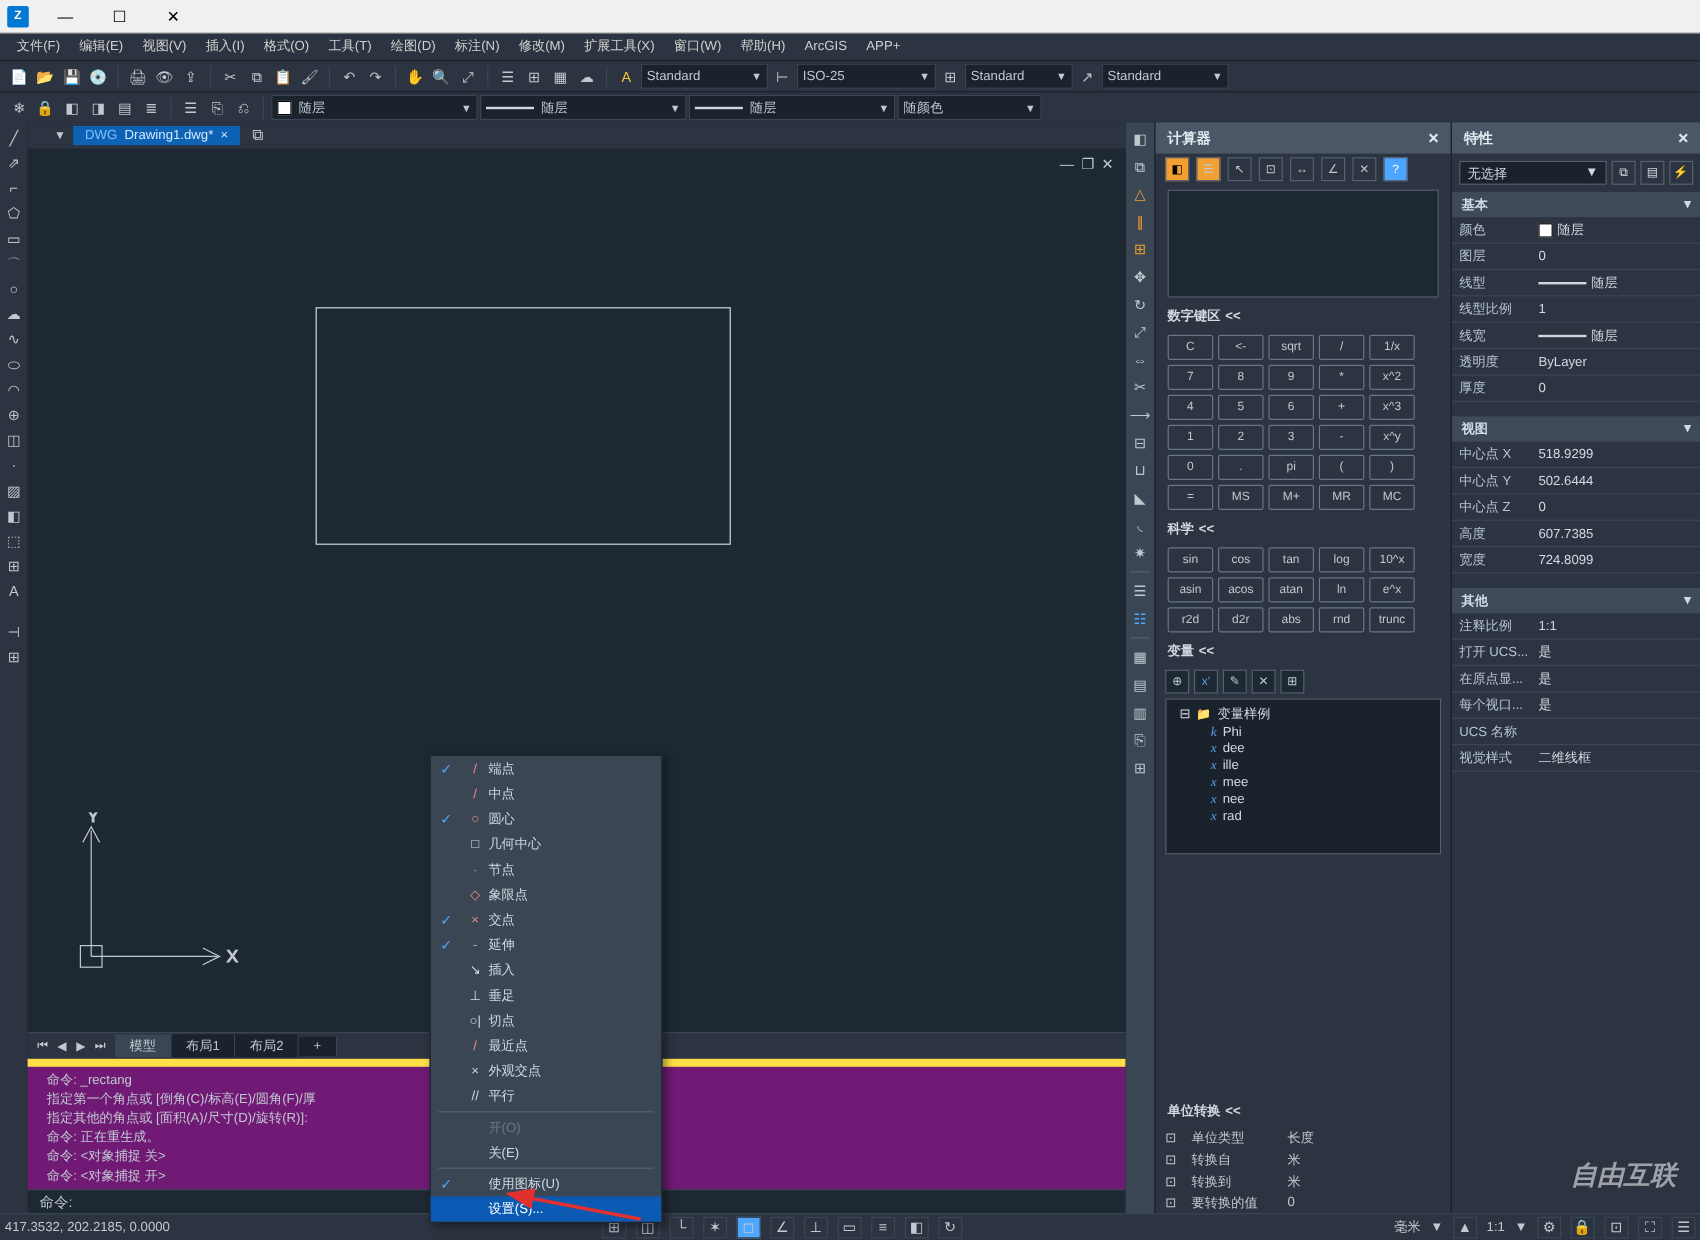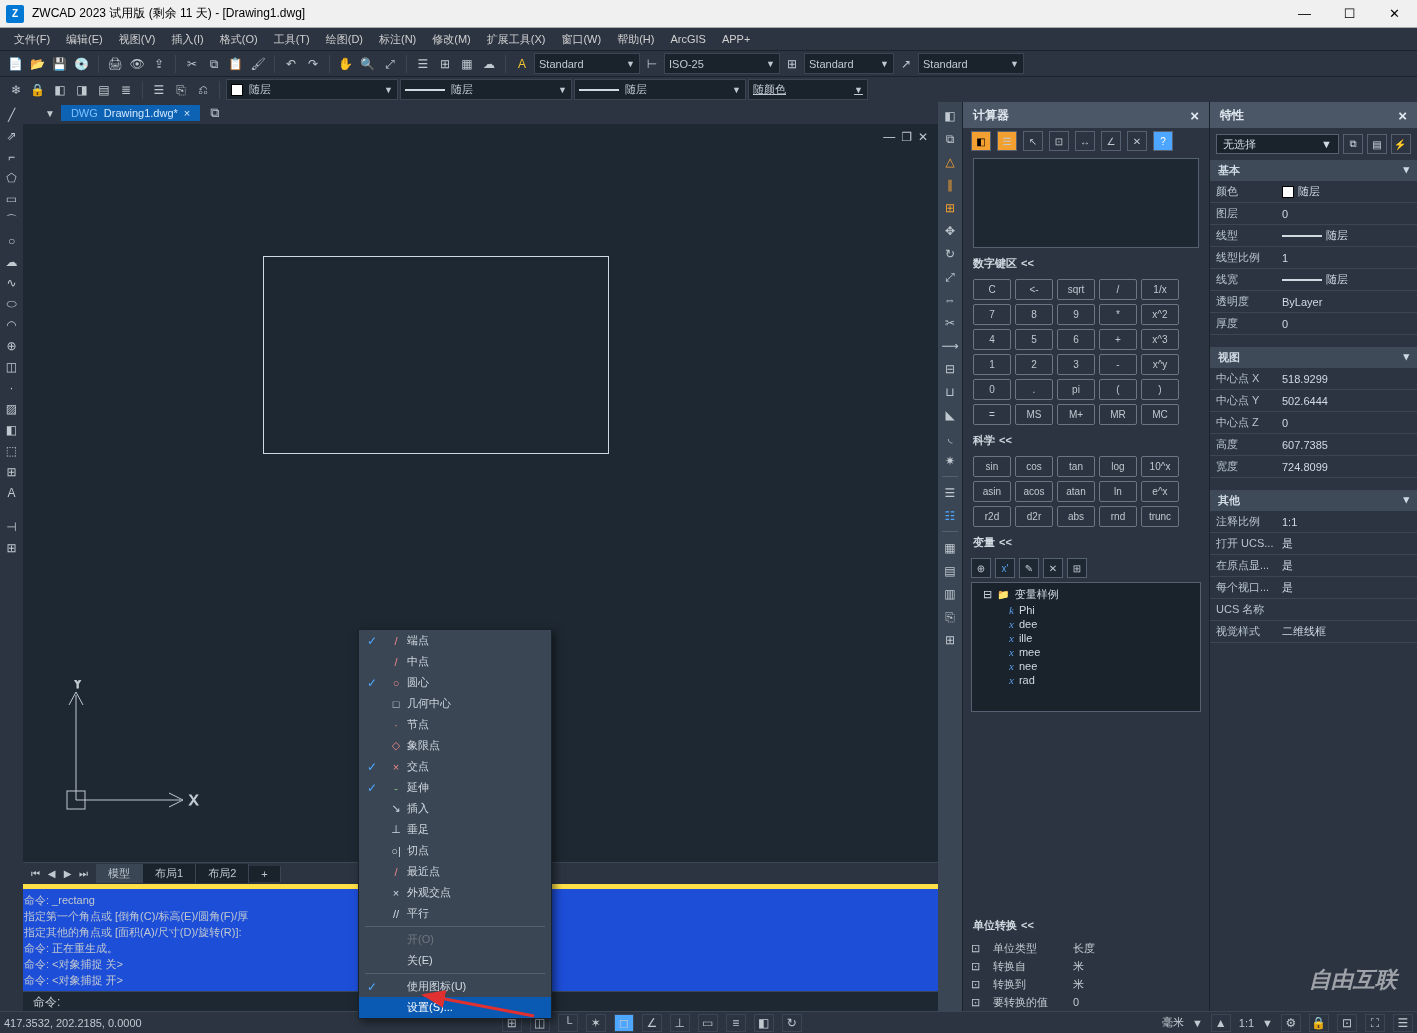--- a/index.html
+++ b/index.html
@@ -51,21 +51,21 @@
 .ctxmenu .row.disabled { color:#707880; }
 .ctxmenu .row.highlight { background:#0a5ab4; color:#fff; }
 
 
 .btmtabs { height:22px; background:#2b3440; display:flex; align-items:center; border-top:1px solid #3a4654; }
 .btmtabs .btab { padding:2px 12px; font-size:11px; color:#c0c8d0; background:#1a222c; border-right:1px solid #3a4654; }
 .btmtabs .btab.active { background:#3a4654; }
 .btmtabs .nav { display:flex; gap:1px; padding:0 5px; }
 .btmtabs .nav span { width:15px; text-align:center; color:#c0c8d0; font-size:10px; }
 
-.cmdarea { background:#1d4ed8; border-top:5px solid #fde047; padding:3px 1px; font-size:11px; font-family:Consolas,monospace; }
+.cmdarea { background:#701a75; border-top:7px solid #fde047; padding:3px 16px; font-size:11px; font-family:Consolas,monospace; }
 .cmdarea .line { color:#c0c8d0; line-height:16px; white-space:pre; }
 .cmdinput { display:flex; align-items:center; height:22px; padding:0 10px; border-top:1px solid #3a4654;justify-content:flex-end; }
 .cmdinput .lbl { color:#c0c8d0; font-size:12px; margin-right:6px; }
 .cmdinput input { flex:1; background:transparent; border:none; outline:none; color:#c0c8d0; font-size:12px; }
 
 
 .righttb { width:24px; background:#3a4654; display:flex; flex-direction:column; padding:3px 2px; gap:2px; }
 .righttb .vicon2 { width:20px; height:21px; display:flex; align-items:center; justify-content:center; font-size:12px; color:#c0c8d0; }
 .righttb .sep2 { height:1px; background:#556070; margin:3px 2px; }
 
@@ -112,21 +112,20 @@
 .statusbar .rlabel { color:#c0c8d0; }
 
 
 .wmark { position:fixed; right:20px; bottom:38px; font-size:22px; font-weight:bold; color:rgba(255,255,255,0.55); font-style:italic; }
 </style>
 </head>
 <body>
 
 <div class="titlebar">
   <div class="logo">Z</div>
-  <div class="title">ZWCAD 2023 试用版 (剩余 11 天) - [Drawing1.dwg]</div>
   <div class="winbtns">
     <div class="winbtn">—</div>
     <div class="winbtn">☐</div>
     <div class="winbtn">✕</div>
   </div>
 </div>
 
 <div class="menubar">
   <div class="menuitem">文件(F)</div>
   <div class="menuitem">编辑(E)</div>
@@ -213,21 +212,21 @@
   <div class="combo" style="width:172px;">
       <span class="linesw"></span>
       <span>随层</span>
       <span class="arrow">▼</span>
     </div>
   <div class="combo" style="width:172px;">
       <span class="linesw"></span>
       <span>随层</span>
       <span class="arrow">▼</span>
     </div>
-  <div class="combo" style="width:120px;text-decoration:underline;">
+  <div class="combo" style="width:120px;">
       <span>随颜色</span>
       <span class="arrow">▼</span>
     </div>
 </div>
 
 <div class="main">
 
   <div class="lefttb">
     <div class="vicon">╱</div>
     <div class="vicon">⇗</div>

